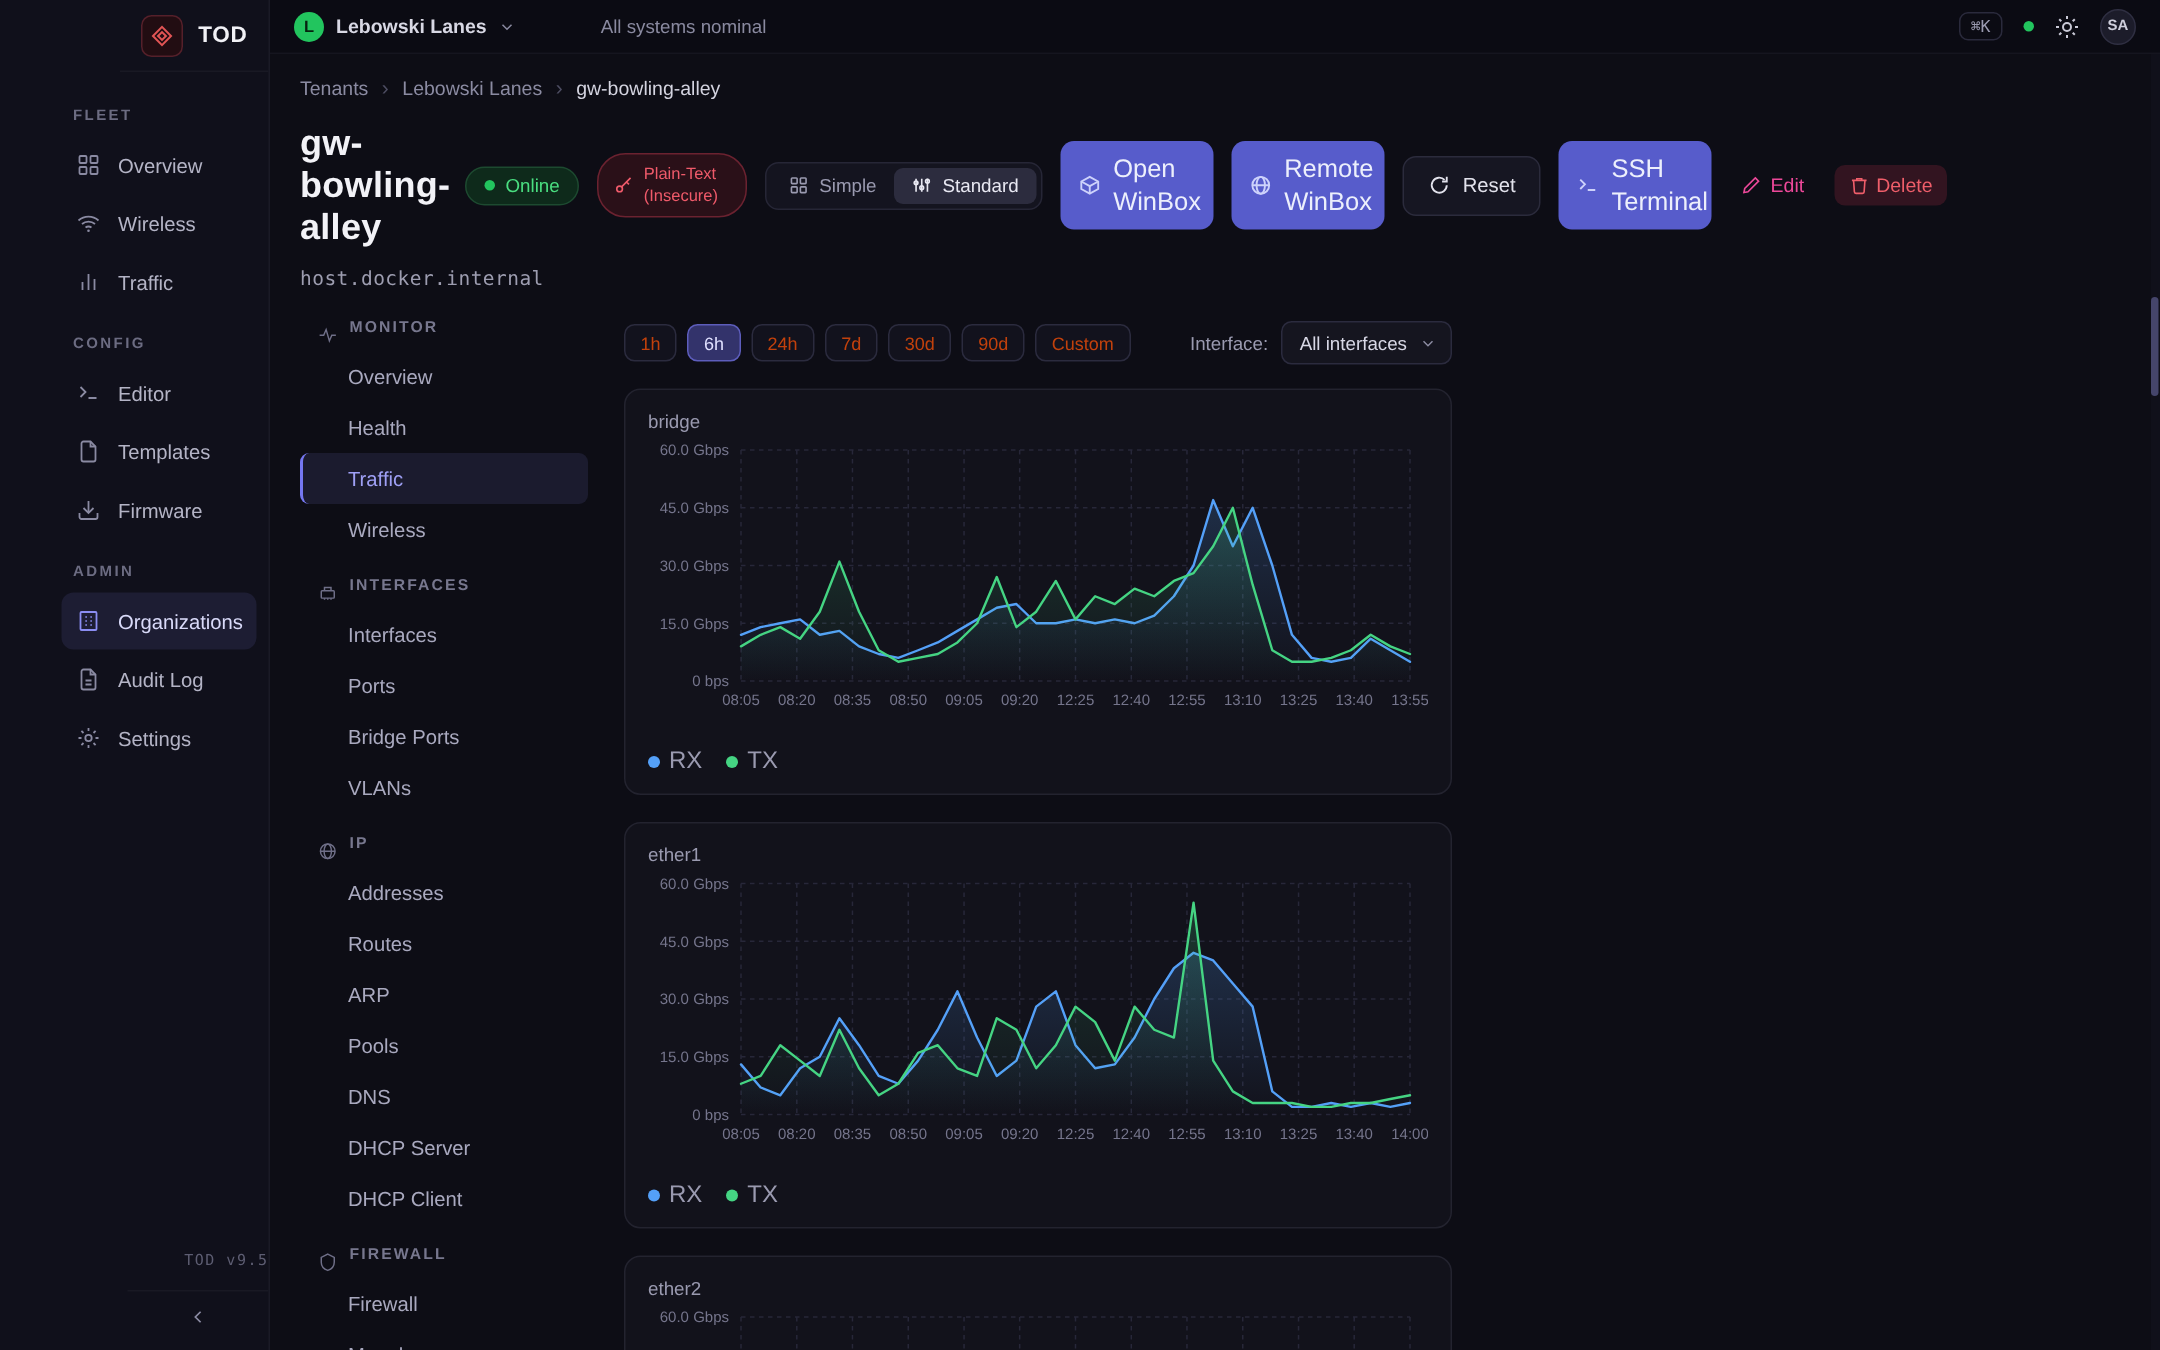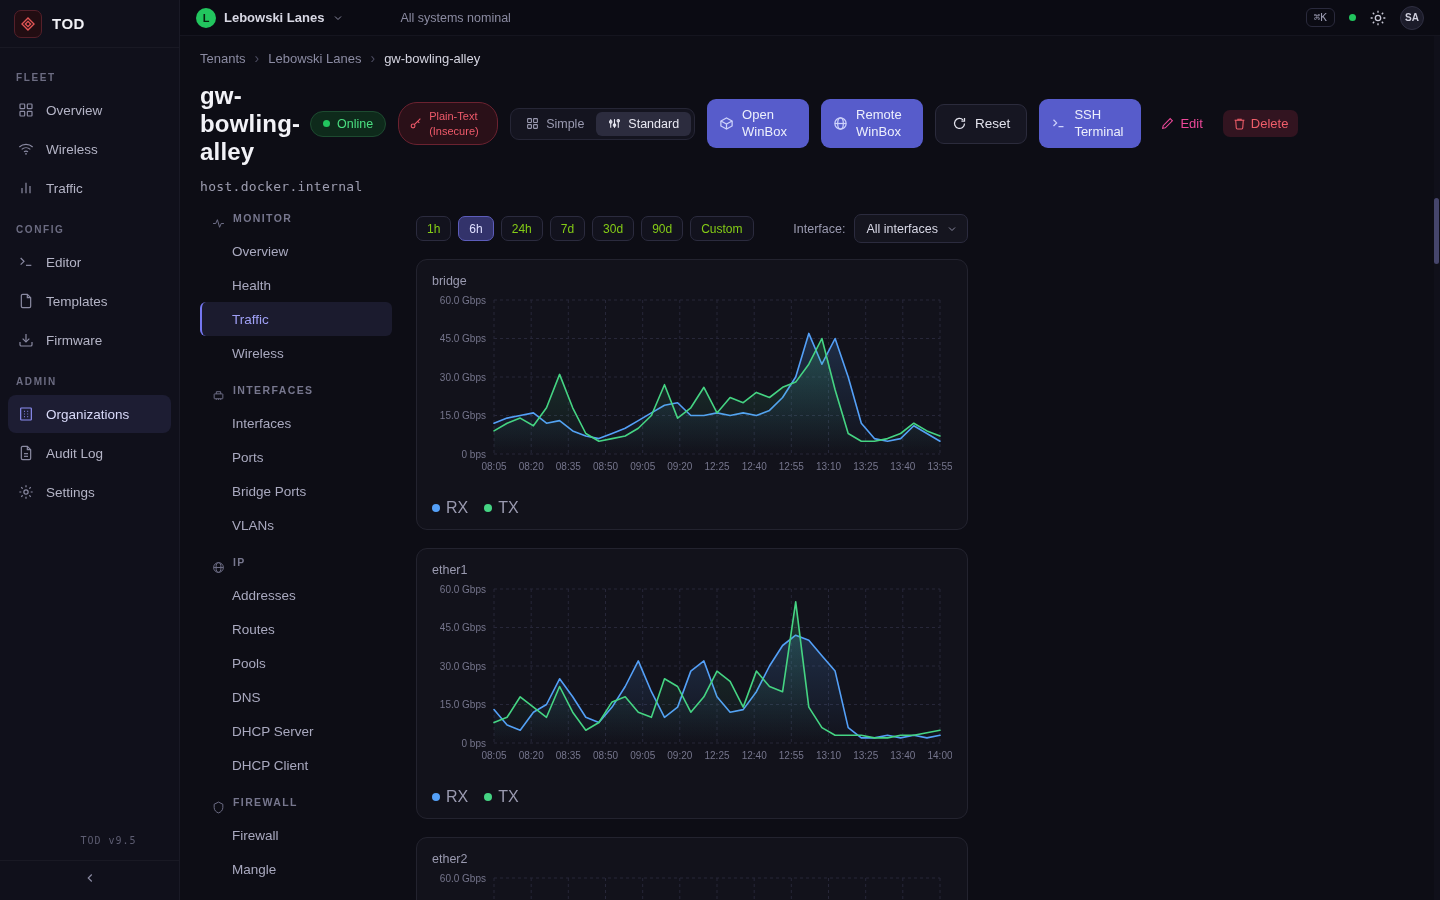--- a/index.html
+++ b/index.html
@@ -7,21 +7,21 @@
   body {
     background:#0d0d15; color:#e4e4ee;
     font-family:"Liberation Sans", sans-serif;
     display:flex; font-size:14px;
   }
   .mono { font-family:"DejaVu Sans Mono", monospace; }
   .icon { display:inline-flex; align-items:center; justify-content:center; flex-shrink:0; }
   .icon svg { display:block; }
 
   
-  .sidebar { width:180px; background:#10101b; border-right:1px solid #1a1a26; display:flex; flex-direction:column; flex-shrink:0; }
+  .sidebar { width:180px; background:#10101b; border-right:1px solid #1a1a26; display:flex; flex-direction:column; flex-shrink:0;align-items:flex-end; }
   .logo-row { display:flex; align-items:center; gap:10px; padding:10px 14px; height:48px; border-bottom:1px solid #191924; }
   .logo-box { width:28px; height:28px; border-radius:7px; background:#220d12; border:1px solid #55202a; display:flex; align-items:center; justify-content:center; color:#e25555; }
   .logo-text { font-weight:700; font-size:15px; letter-spacing:.5px; color:#f1f1f6; }
   .sb-nav { flex:1; padding-top:8px; }
   .sb-section-label { font-size:10px; letter-spacing:1.6px; color:#6c6c82; padding:16px 16px 7px; font-weight:700; }
   .sb-item { display:flex; align-items:center; gap:11px; height:38px; margin:1px 8px; padding:0 9px; border-radius:8px; color:#b4b4c6; font-size:13.5px; cursor:pointer; }
   .sb-item .icon { color:#8a8aa2; width:18px; }
   .sb-item.active { background:#1d1d33; color:#d9daf9; }
   .sb-item.active .icon { color:#8b8df2; }
   .sb-footer { padding:8px 0 6px; }
@@ -51,21 +51,21 @@
   .head-row { display:flex; align-items:center; margin-top:16px; gap:12px; }
   .dev-title { width:98px; font-size:24px; font-weight:600; line-height:1.16; color:#f2f2f7; letter-spacing:.2px; }
   .badge-online { display:flex; align-items:center; gap:7px; background:#0e2a1b; border:1px solid #1d4a30; border-radius:15px; padding:5px 12px; font-size:12.5px; color:#4ade80; }
   .badge-online i { width:7px; height:7px; border-radius:50%; background:#22c55e; }
   .badge-warn { display:flex; align-items:center; gap:7px; background:#2a1018; border:1px solid #6b2230; border-radius:19px; padding:6px 10px; font-size:11px; color:#ef5a6a; line-height:1.3; }
   .badge-warn .txt { width:58px; }
   .seg-toggle { display:flex; align-items:center; background:#14141f; border:1px solid #262636; border-radius:9px; padding:3px; }
   .seg-opt { display:flex; align-items:center; gap:7px; padding:5px 12px; border-radius:6px; font-size:12.5px; color:#9a9ab0; cursor:pointer; }
   .seg-opt.active { background:#2c2c3e; color:#e8e8f2; }
   .btn { border:none; cursor:pointer; font-family:inherit; display:flex; align-items:center; border-radius:9px; }
-  .btn-primary { background:#575ccb; color:#eceffc; gap:8px; padding:8px 12px; width:102px; font-size:13px; line-height:1.25; text-align:left; }
+  .btn-primary { background:#575ccb; color:#eceffc; gap:8px; padding:8px 12px; width:102px; font-size:17px; line-height:1.25; text-align:left; }
   .btn-primary .icon { color:#cdd2fb; }
   .btn-ghost-box { background:#161622; border:1px solid #2b2b3c; color:#e2e2ec; gap:8px; padding:0 16px; height:40px; font-size:13.5px; }
   .btn-text { background:transparent; color:#ec4899; gap:6px; padding:4px 8px; font-size:13px; }
   .btn-danger { background:#321420; color:#ef5e6a; gap:5px; padding:4px 10px; height:27px; font-size:13px; border-radius:7px; }
 
   .host-line { margin-top:14px; font-size:13px; color:#9d9db0; letter-spacing:.3px; }
 
   .body-row { display:flex; margin-top:16px; align-items:flex-start; }
 
   
@@ -73,21 +73,21 @@
   .subnav-header { display:flex; gap:8px; margin-top:14px; height:22px; padding-left:12px; font-size:10.5px; letter-spacing:1.4px; color:#77778e; font-weight:700; }
   .subnav-header:first-child { margin-top:2px; }
   .subnav-header .icon { color:#6f6f88; }
   .subnav-item { height:34px; display:flex; align-items:center; padding-left:30px; font-size:13.5px; color:#a9a9bf; border-radius:6px; cursor:pointer; border-left:2px solid transparent; }
   .subnav-item.active { background:#1b1b2e; color:#9fa0f5; border-left-color:#7577f0; }
 
   
   .charts-col { width:552px; margin-left:24px; }
   .controls-row { display:flex; justify-content:space-between; align-items:center; margin:4px 0 16px; }
   .ranges { display:flex; gap:7px; }
-  .pill { height:25px; padding:0 10px; display:flex; align-items:center; background:#12121d; border:1px solid #2b2b3e; border-radius:7px; font-size:12px; color:#84cc16; cursor:pointer; }
+  .pill { height:25px; padding:0 10px; display:flex; align-items:center; background:#12121d; border:1px solid #2b2b3e; border-radius:7px; font-size:12px; color:#c2410c; cursor:pointer; }
   .pill.active { background:#33336b; border-color:#5d5dbb; color:#e0e0ff; }
   .iface-wrap { display:flex; align-items:center; gap:9px; }
   .iface-label { font-size:12.5px; color:#9a9ab0; }
   .select { display:flex; align-items:center; gap:8px; height:29px; background:#15151f; border:1px solid #2b2b3e; border-radius:7px; padding:0 9px 0 11px; font-size:12.5px; color:#d8d8e6; cursor:pointer; }
   .select .icon { color:#8a8aa0; }
 
   .chart-card { background:#12121b; border:1px solid #23232f; border-radius:11px; padding:14px 15px 12px; margin-bottom:18px; }
   .chart-title { font-size:12.5px; color:#9a9ab0; margin-bottom:4px; }
   svg.chart text { font-family:"Liberation Sans", sans-serif; font-size:10px; fill:#75758c; }
   svg.chart line.grid { stroke:#272739; stroke-dasharray:3 3; stroke-width:1; }
@@ -396,20 +396,21 @@
               <svg width="13" height="13" viewBox="0 0 24 24" fill="none" stroke="currentColor" stroke-width="1.8">
                 <circle cx="12" cy="12" r="9"></circle>
                 <line x1="3" y1="12" x2="21" y2="12"></line>
                 <ellipse cx="12" cy="12" rx="4.5" ry="9"></ellipse>
               </svg>
             </span>
             <span>IP</span>
           </div>
           <div class="subnav-item">Addresses</div>
           <div class="subnav-item">Routes</div>
+          <div class="subnav-item">ARP</div>
           <div class="subnav-item">Pools</div>
           <div class="subnav-item">DNS</div>
           <div class="subnav-item">DHCP Server</div>
           <div class="subnav-item">DHCP Client</div>
           <div class="subnav-header">
             <span class="icon">
               <svg width="13" height="13" viewBox="0 0 24 24" fill="none" stroke="currentColor" stroke-width="1.8">
                 <path d="M12 2l8 4v6c0 5-3.5 8.5-8 10-4.5-1.5-8-5-8-10V6z"></path>
               </svg>
             </span>

